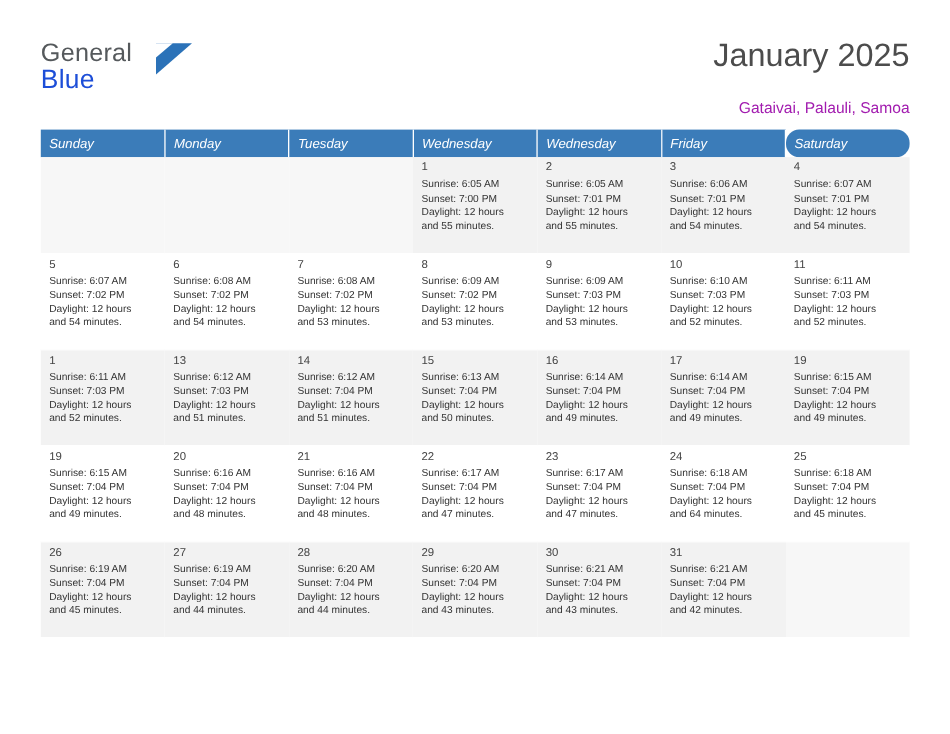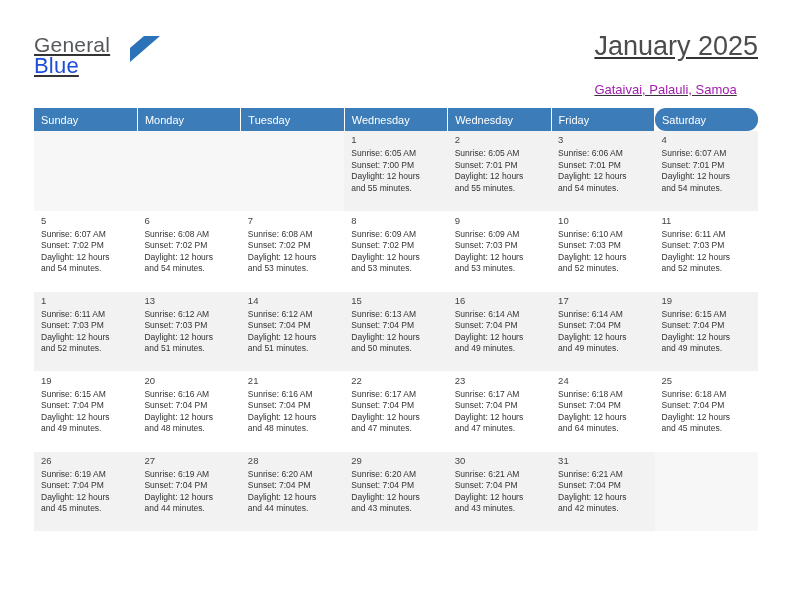--- a/index.html
+++ b/index.html
@@ -20,21 +20,20 @@
     height: 612px;
     box-sizing: border-box;
     padding: 28px 34px 0 34px;
   }
   
   .header {
     display: flex;
     align-items: flex-start;
     justify-content: space-between;
     height: 66px;
-    text-decoration: underline;
   }
   .logo {
     position: relative;
     width: 130px;
     padding-top: 6px;
   }
   .logo-general {
     font-size: 21px;
     color: #55595c;
     letter-spacing: 0.2px;
@@ -58,20 +57,21 @@
   .logo-flag-inner {
     position: absolute;
     left: 96px;
     top: 8px;
     width: 0;
     height: 0;
     border-left: 14px solid #ffffff;
     border-bottom: 12px solid transparent;
   }
   .title-block {
+    text-align: right;
     padding-top: 2px;
   }
   .cal-title {
     font-size: 27px;
     color: #4c4c4c;
     font-weight: normal;
     line-height: 32px;
   }
   .cal-sub {
     font-size: 13px;
@@ -87,20 +87,21 @@
   }
   table.cal th {
     background: #3b7cb9;
     color: #ffffff;
     font-size: 11px;
     font-weight: normal;
     text-align: left;
     padding: 5px 0 5px 7px;
     height: 13px;
     border-right: 1px solid #ffffff;
+    font-style: italic;
   }
   table.cal th:last-child { border-right: none; border-radius: 11px; }
   table.cal td {
     vertical-align: top;
     font-size: 8.5px;
     color: #333333;
     padding: 3px 6px 6px 7px;
     height: 80px;
     border-bottom: 1px solid #ffffff;
     box-sizing: border-box;

